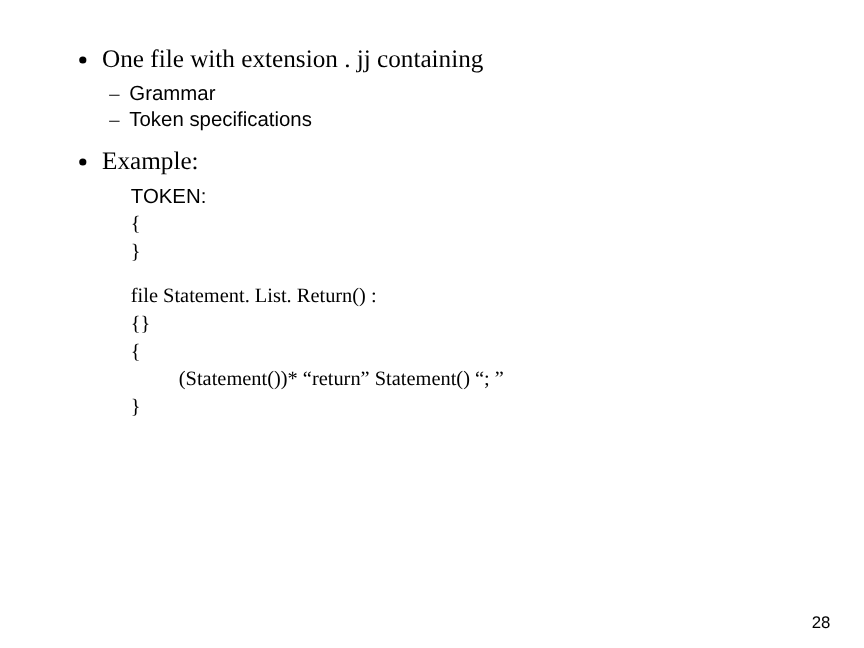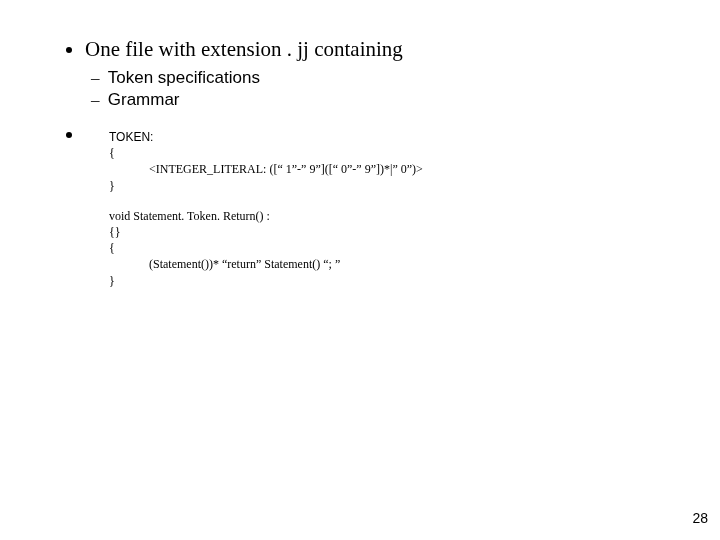--- a/index.html
+++ b/index.html
@@ -43,58 +43,58 @@
   }
   ul.level2 > li::before {
     content: "– ";
     margin-left: -18px;
     padding-right: 4px;
     font-family: "Times New Roman", Times, serif;
   }
   .example-block {
     margin-left: 24px;
     margin-top: 6px;
-    font-size: 12px;
+    font-size: 17px;
     line-height: 1.35;
   }
   .example-block .arial {
     font-family: Arial, Helvetica, sans-serif;
   }
   .indent {
     padding-left: 40px;
   }
   .page-num {
     position: absolute;
-    right: 12px;
+    right: 28px;
     bottom: 14px;
     font-size: 14px;
     font-family: Arial, Helvetica, sans-serif;
   }
 </style>
 </head>
 <body>
 
 <div class="slide">
 
   <ul class="level1">
     <li>
       <span>One file with extension . jj containing</span>
       <ul class="level2">
+        <li>Grammar</li>
         <li>Token specifications</li>
-        <li>Grammar</li>
       </ul>
     </li>
     <li>
+      <span>Example:</span>
       <div class="example-block">
         <div class="arial">TOKEN:</div>
         <div>{</div>
-        <div class="indent">&lt;INTEGER_LITERAL: ([“ 1”-” 9”]([“ 0”-” 9”])*|” 0”)&gt;</div>
         <div>}</div>
         <div style="height:14px"></div>
-        <div>void Statement. Token. Return() :</div>
+        <div>file Statement. List. Return() :</div>
         <div>{}</div>
         <div>{</div>
         <div class="indent">(Statement())* “return” Statement() “; ”</div>
         <div>}</div>
       </div>
     </li>
   </ul>
 </div>
 
 <div class="page-num">28</div>

